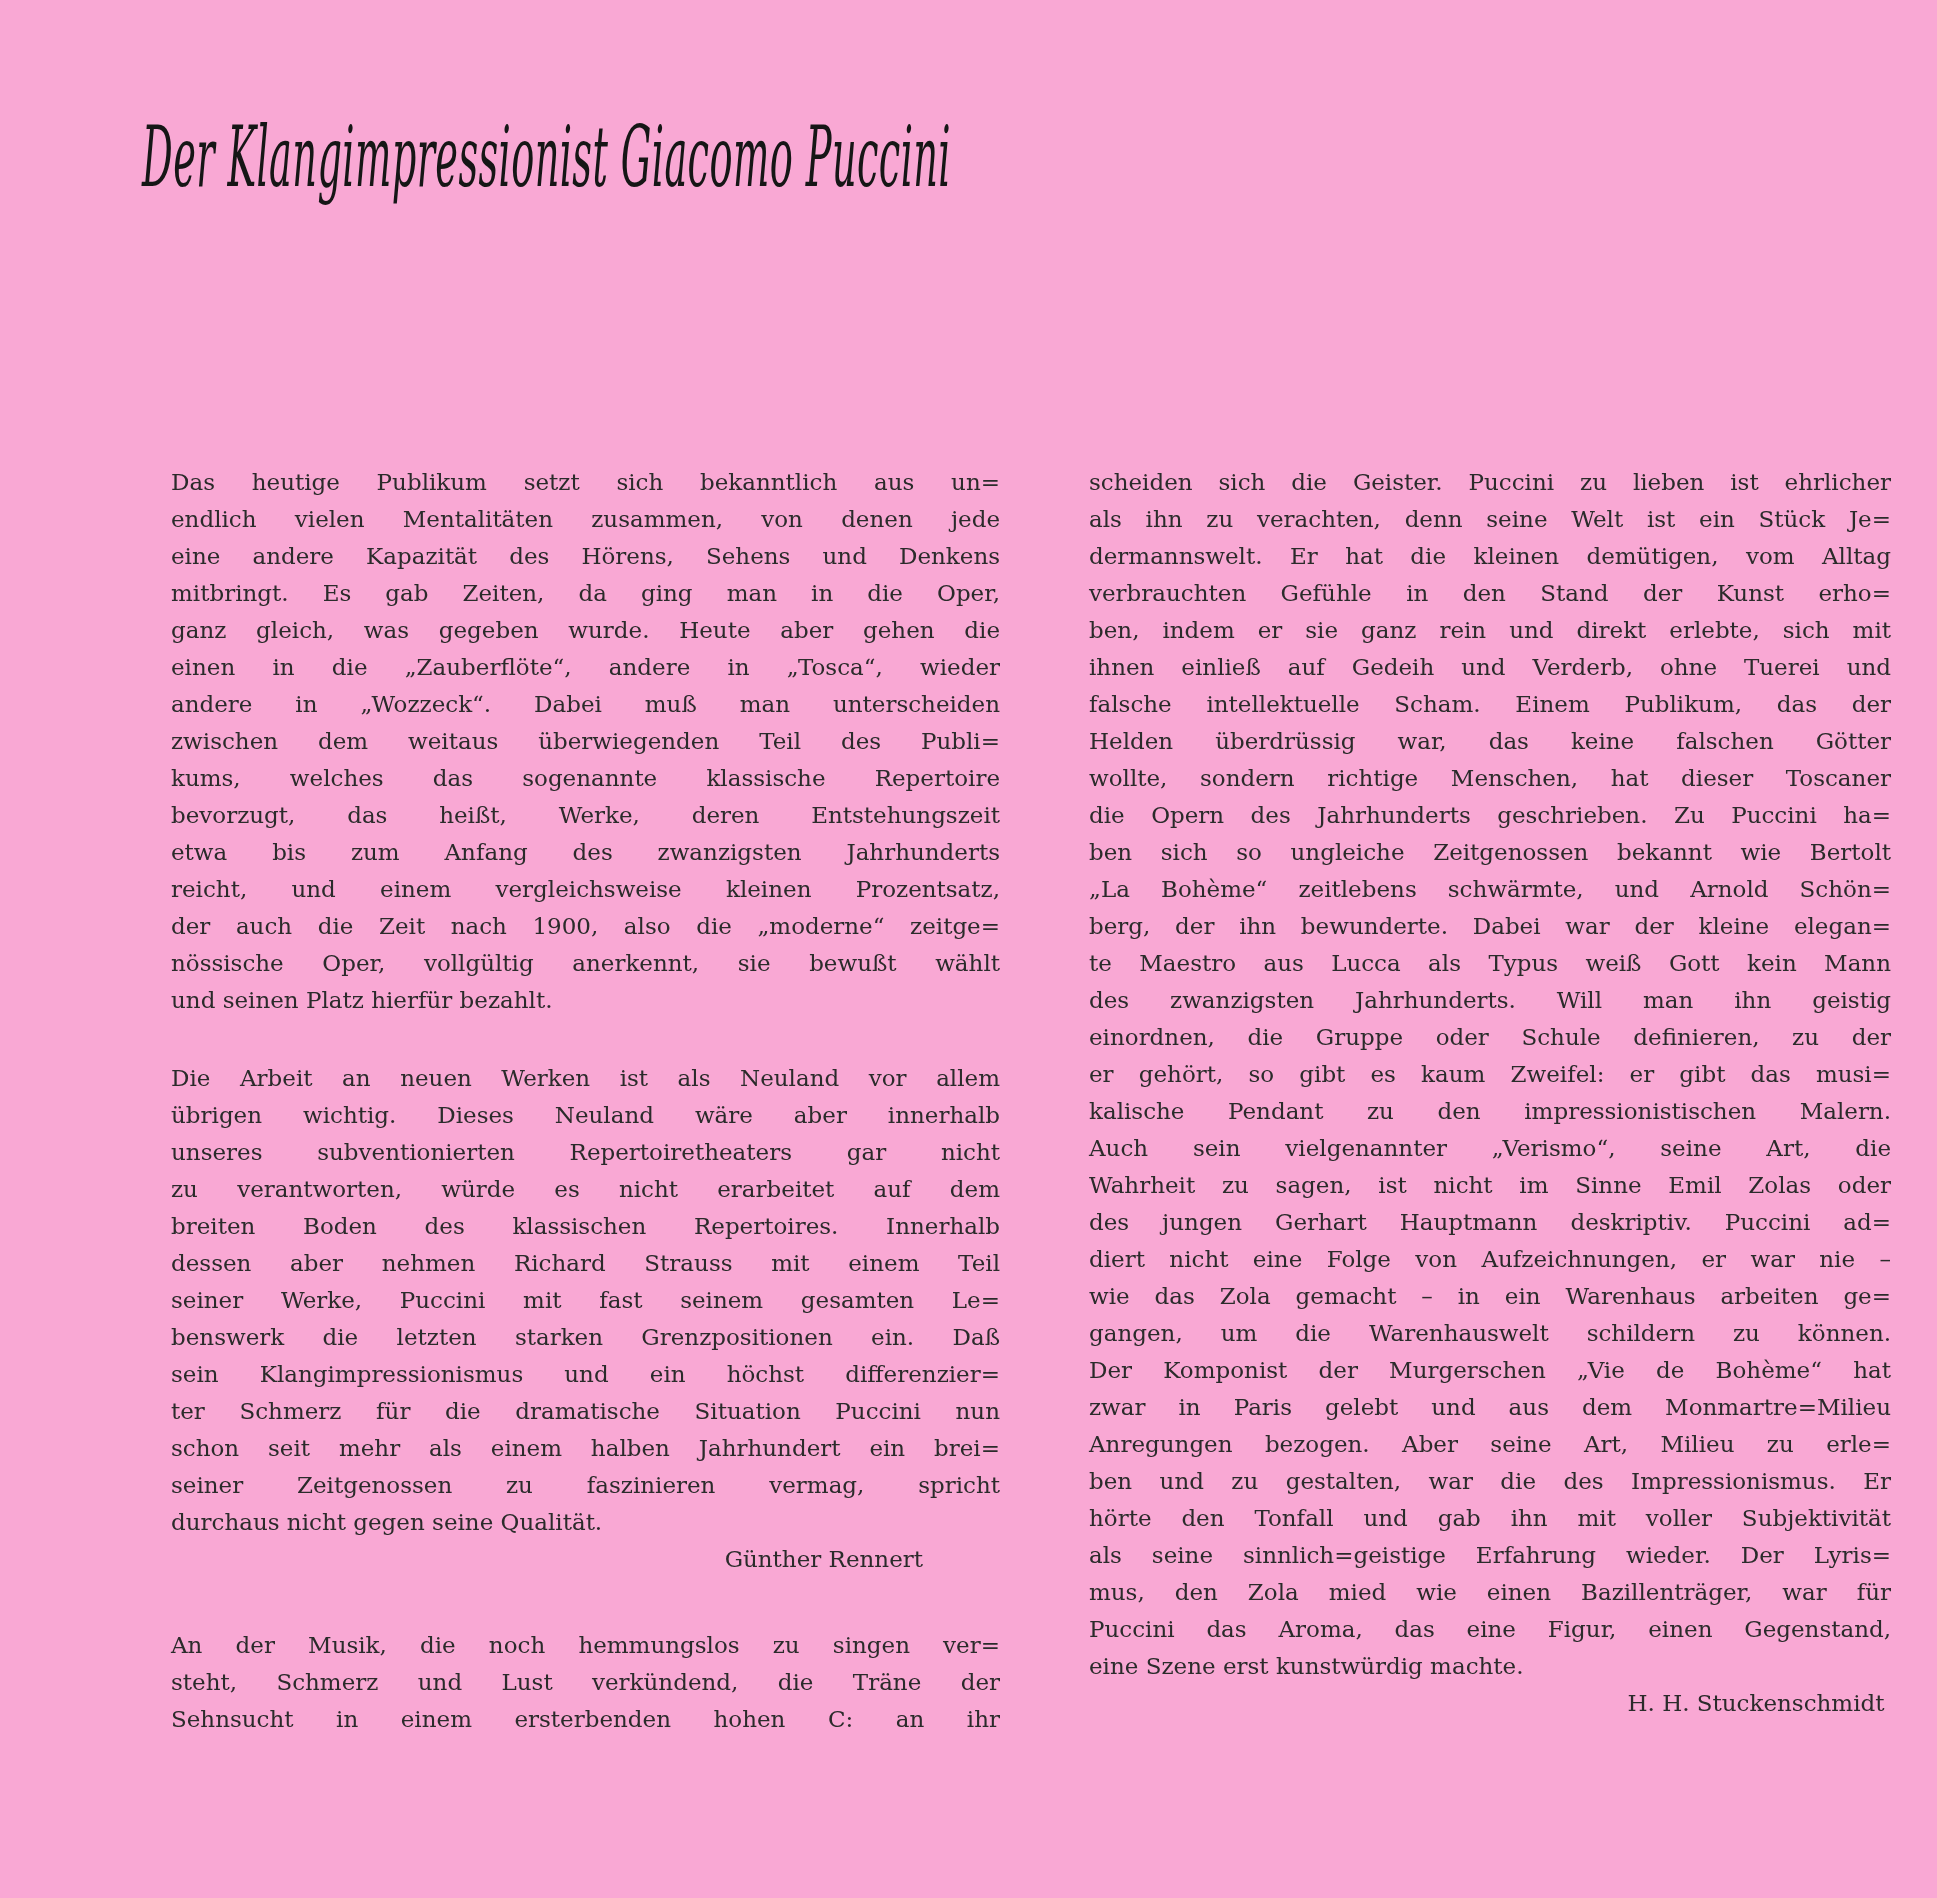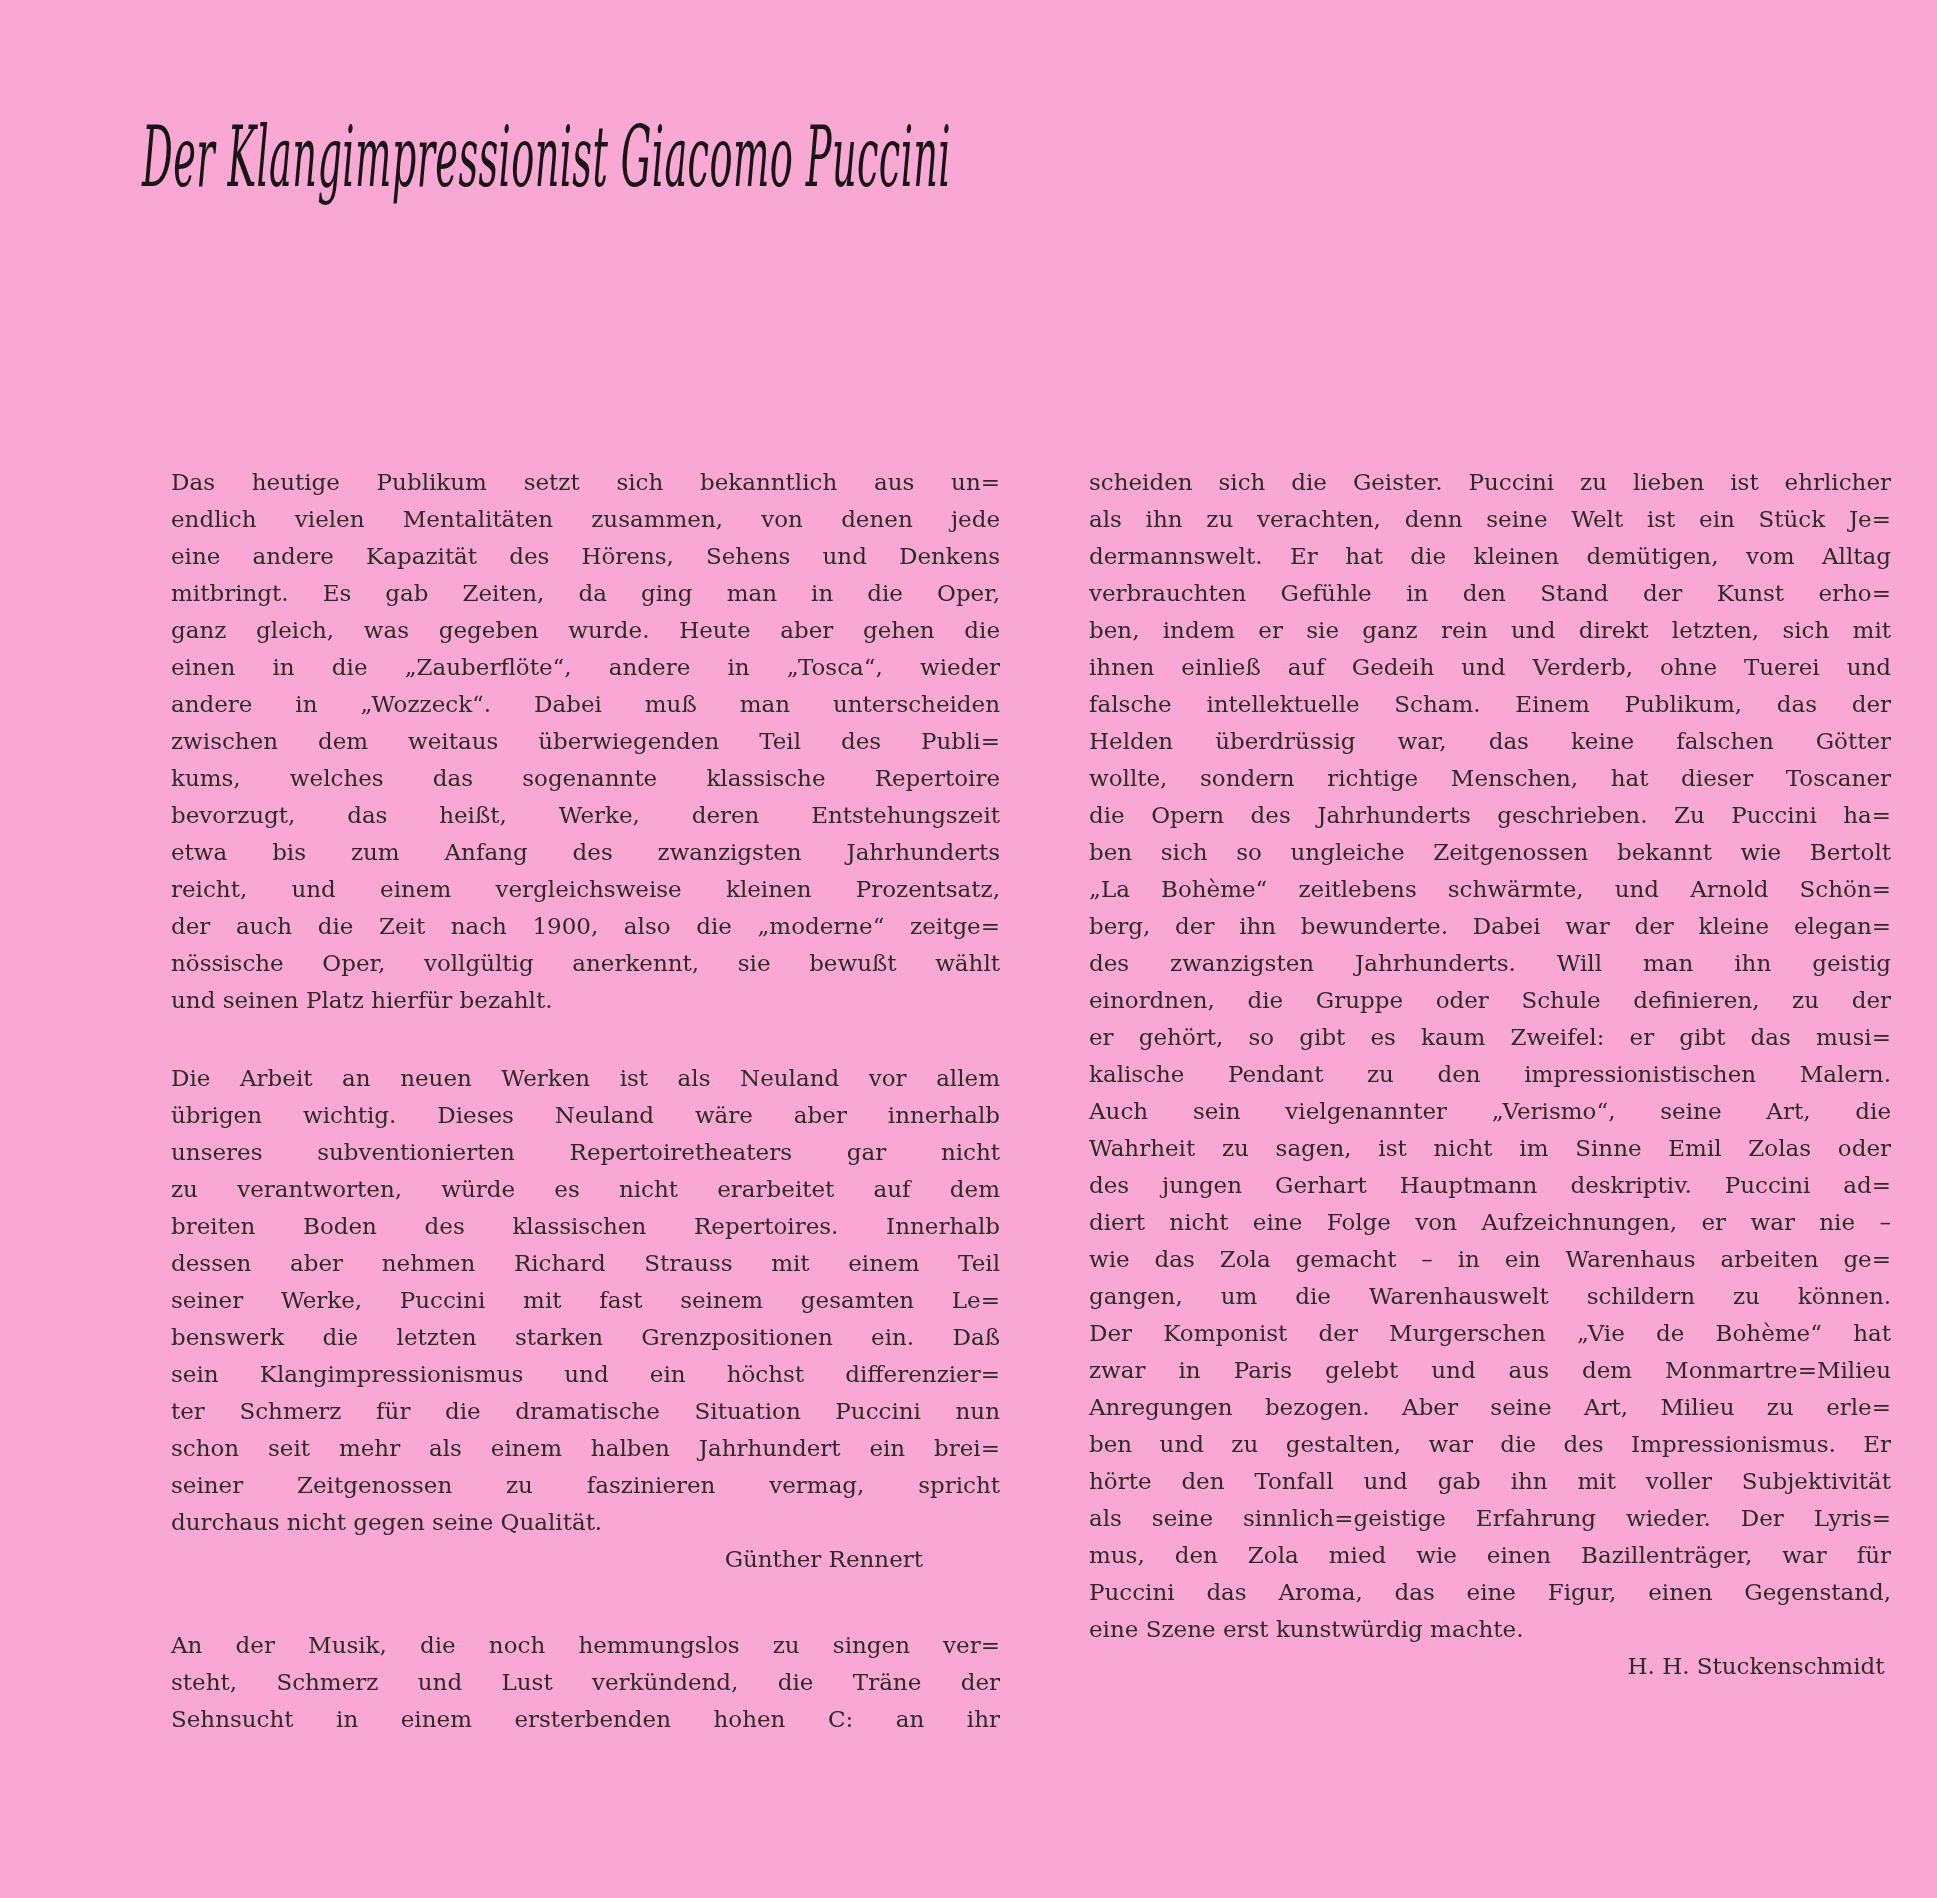--- a/index.html
+++ b/index.html
@@ -119,29 +119,30 @@
           <div class="line">Sehnsucht in einem ersterbenden hohen C: an ihr</div>
         </div>
     </div>
 
     <div class="col col-right">
       <div class="para para-1">
           <div class="line">scheiden sich die Geister. Puccini zu lieben ist ehrlicher</div>
           <div class="line">als ihn zu verachten, denn seine Welt ist ein Stück Je=</div>
           <div class="line">dermannswelt. Er hat die kleinen demütigen, vom Alltag</div>
           <div class="line">verbrauchten Gefühle in den Stand der Kunst erho=</div>
-          <div class="line">ben, indem er sie ganz rein und direkt letzten, sich mit</div>
+          <div class="line">ben, indem er sie ganz rein und direkt erlebte, sich mit</div>
           <div class="line">ihnen einließ auf Gedeih und Verderb, ohne Tuerei und</div>
           <div class="line">falsche intellektuelle Scham. Einem Publikum, das der</div>
           <div class="line">Helden überdrüssig war, das keine falschen Götter</div>
           <div class="line">wollte, sondern richtige Menschen, hat dieser Toscaner</div>
           <div class="line">die Opern des Jahrhunderts geschrieben. Zu Puccini ha=</div>
           <div class="line">ben sich so ungleiche Zeitgenossen bekannt wie Bertolt</div>
           <div class="line">„La Bohème“ zeitlebens schwärmte, und Arnold Schön=</div>
           <div class="line">berg, der ihn bewunderte. Dabei war der kleine elegan=</div>
+          <div class="line">te Maestro aus Lucca als Typus weiß Gott kein Mann</div>
           <div class="line">des zwanzigsten Jahrhunderts. Will man ihn geistig</div>
           <div class="line">einordnen, die Gruppe oder Schule definieren, zu der</div>
           <div class="line">er gehört, so gibt es kaum Zweifel: er gibt das musi=</div>
           <div class="line">kalische Pendant zu den impressionistischen Malern.</div>
           <div class="line">Auch sein vielgenannter „Verismo“, seine Art, die</div>
           <div class="line">Wahrheit zu sagen, ist nicht im Sinne Emil Zolas oder</div>
           <div class="line">des jungen Gerhart Hauptmann deskriptiv. Puccini ad=</div>
           <div class="line">diert nicht eine Folge von Aufzeichnungen, er war nie –</div>
           <div class="line">wie das Zola gemacht – in ein Warenhaus arbeiten ge=</div>
           <div class="line">gangen, um die Warenhauswelt schildern zu können.</div>

